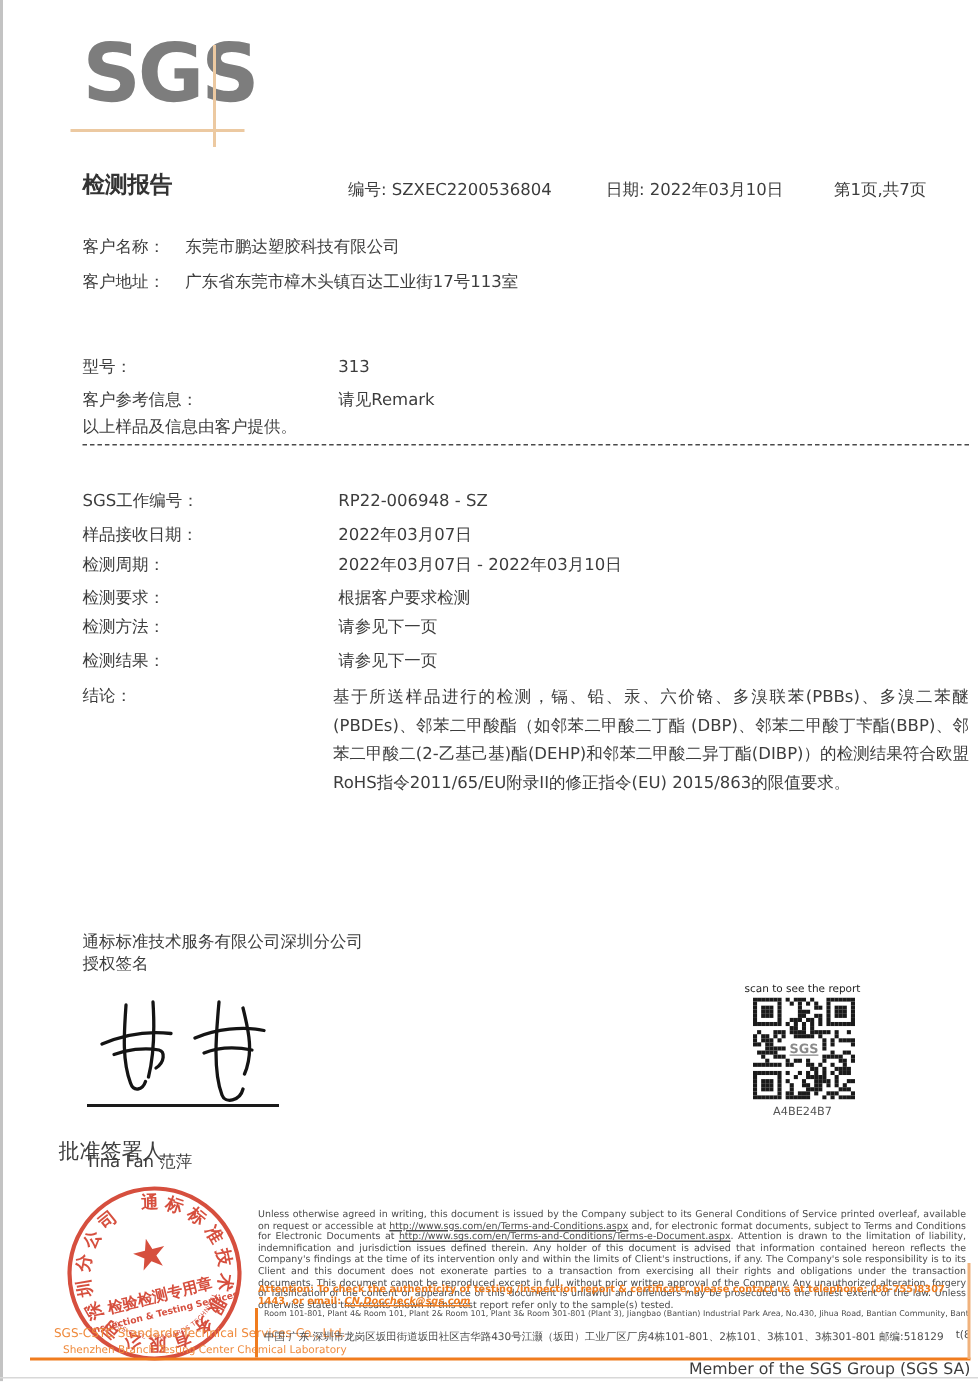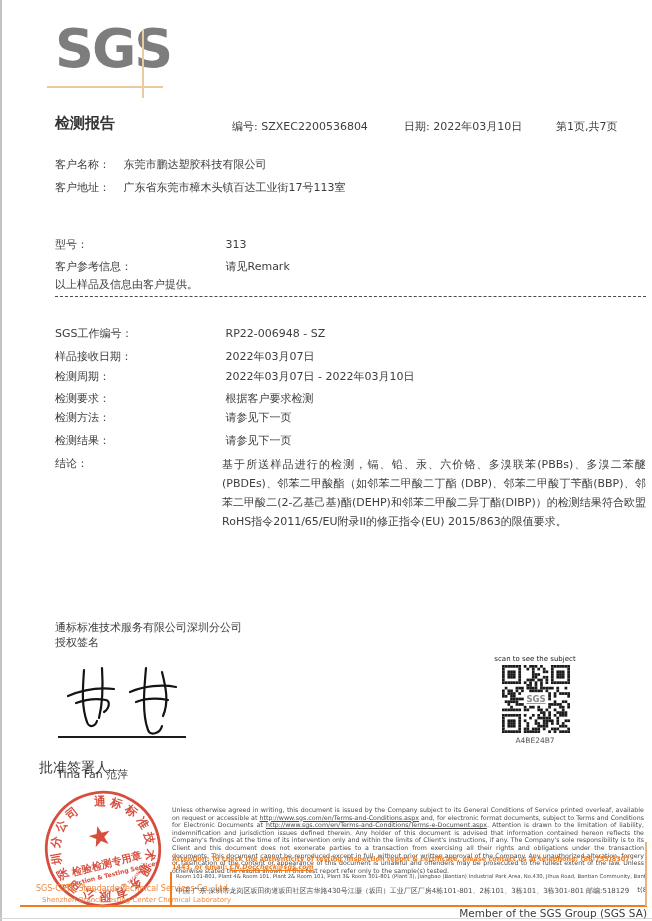--- a/index.html
+++ b/index.html
@@ -133,21 +133,21 @@
       <path d="M68,34 C82,28 100,26 114,29"></path>
       <path d="M84,10 C82,32 80,56 86,72 C88,78 98,76 100,68"></path>
       <path d="M100,14 C104,30 107,44 101,58"></path>
       <path d="M74,44 C84,40 96,40 106,42"></path>
     </g>
   </svg>
   <div class="sig-line"></div>
   <div class="sig-name">Tina Fan 范萍</div>
   <div class="sig-role">批准签署人</div>
 
-  <div class="qr-caption">scan to see the subject</div>
+  <div class="qr-caption">scan to see the report</div>
   <div class="qr-box">
     <svg id="qr-svg" width="68" height="68" viewBox="0 0 68 68">
         <rect x="0.00" y="0.00" width="2.72" height="2.72" fill="#1a1a1a"></rect>
         <rect x="2.72" y="0.00" width="2.72" height="2.72" fill="#1a1a1a"></rect>
         <rect x="5.44" y="0.00" width="2.72" height="2.72" fill="#1a1a1a"></rect>
         <rect x="8.16" y="0.00" width="2.72" height="2.72" fill="#1a1a1a"></rect>
         <rect x="10.88" y="0.00" width="2.72" height="2.72" fill="#1a1a1a"></rect>
         <rect x="13.60" y="0.00" width="2.72" height="2.72" fill="#1a1a1a"></rect>
         <rect x="16.32" y="0.00" width="2.72" height="2.72" fill="#1a1a1a"></rect>
         <rect x="21.76" y="0.00" width="2.72" height="2.72" fill="#1a1a1a"></rect>

